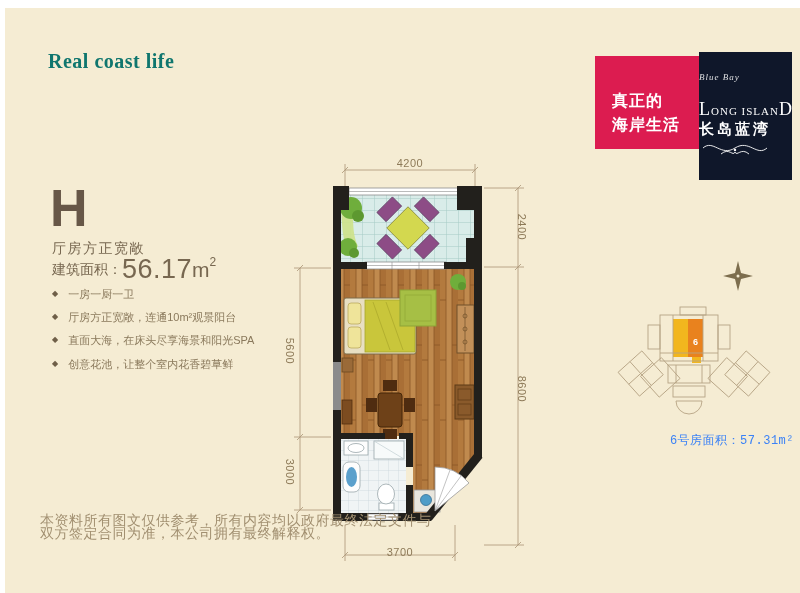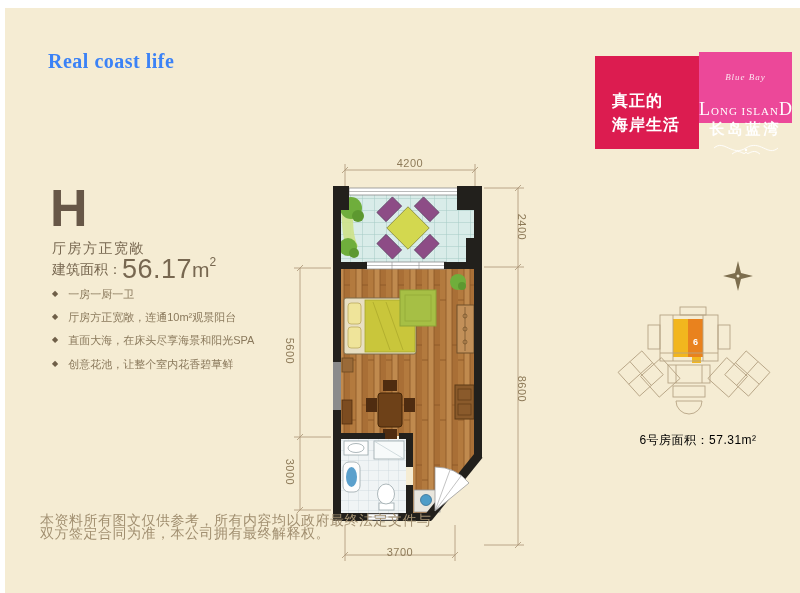--- a/index.html
+++ b/index.html
@@ -3,29 +3,29 @@
 <meta charset="utf-8">
 <style>
   html,body{margin:0;padding:0;}
   body{width:800px;height:593px;background:#ffffff;overflow:hidden;
        font-family:"Liberation Sans","DejaVu Sans",sans-serif;}
   .page{position:relative;width:800px;height:593px;background:#ffffff;}
   .canvas{position:absolute;left:5px;top:8px;width:795px;height:585px;background:#f5ecd3;}
   .abs{position:absolute;}
 
   .tagline{left:48px;top:50px;font-family:"Liberation Serif","DejaVu Serif",serif;
-           font-size:20px;font-weight:700;color:#3b82f6;letter-spacing:.5px;}
+           font-size:20px;font-weight:700;color:#0f766e;letter-spacing:.5px;}
 
   .slogan-box{left:595px;top:56px;width:104px;height:93px;background:#dc1c50;
               color:#fff;font-size:16px;font-weight:700;line-height:1.5;
               padding:0;box-sizing:border-box;}
   .slogan-inner{position:absolute;left:17px;top:33px;letter-spacing:1px;}
 
-  .logo-box{left:699px;top:52px;width:93px;height:71px;background:#ec4899;color:#fff;
-            text-align:center;box-sizing:border-box;}
+  .logo-box{left:699px;top:52px;width:93px;height:128px;background:#0f172a;color:#fff;
+            text-align:left;box-sizing:border-box;}
   .logo-script{margin-top:20px;font-family:"Liberation Serif","DejaVu Serif",serif;
                font-style:italic;font-size:9px;color:rgba(255,255,255,.85);letter-spacing:1px;}
   .logo-name{font-family:"Liberation Serif","DejaVu Serif",serif;font-size:11px;
              letter-spacing:1px;margin-top:17px;white-space:nowrap;}
   .logo-name .cap{font-size:18px;}
   .logo-cn{font-family:"Liberation Serif","DejaVu Serif",serif;font-size:15px;font-weight:700;
            letter-spacing:3px;margin-top:0;}
   .logo-flourish{margin-top:2px;}
 
   .type-code{left:50px;top:182px;font-size:52px;font-weight:600;color:#675747;line-height:1;}
@@ -37,22 +37,22 @@
   .area-sup{font-size:12px;position:relative;top:-8px;}
 
   .features{left:52px;top:288px;width:230px;list-style:none;margin:0;padding:0;}
   .features li{display:flex;align-items:flex-start;margin-bottom:10px;
                font-size:11px;color:#8a795c;line-height:1.2;}
   .features .bullet{color:#6f5f48;font-size:8px;margin-right:10px;position:relative;top:1px;}
 
   .dim{font-size:11px;color:#8d7a58;letter-spacing:.5px;text-align:center;width:44px;}
   .rot90{transform:rotate(90deg);transform-origin:center;}
 
-  .site-caption{left:602px;top:432px;width:192px;text-align:center;
-                font-size:12px;color:#000000;letter-spacing:.5px;}
+  .site-caption{left:602px;top:432px;width:192px;text-align:right;
+                font-size:12px;color:#3b82f6;letter-spacing:.5px;font-family:Liberation Mono, monospace;}
 
   .disclaimer{left:40px;top:514px;font-size:14px;color:#a18f70;line-height:13px;letter-spacing:.5px;}
 </style>
 </head>
 <body>
 
 <div class="page">
   <div class="canvas"></div>
 
   <div class="abs tagline">Real coast life</div>

